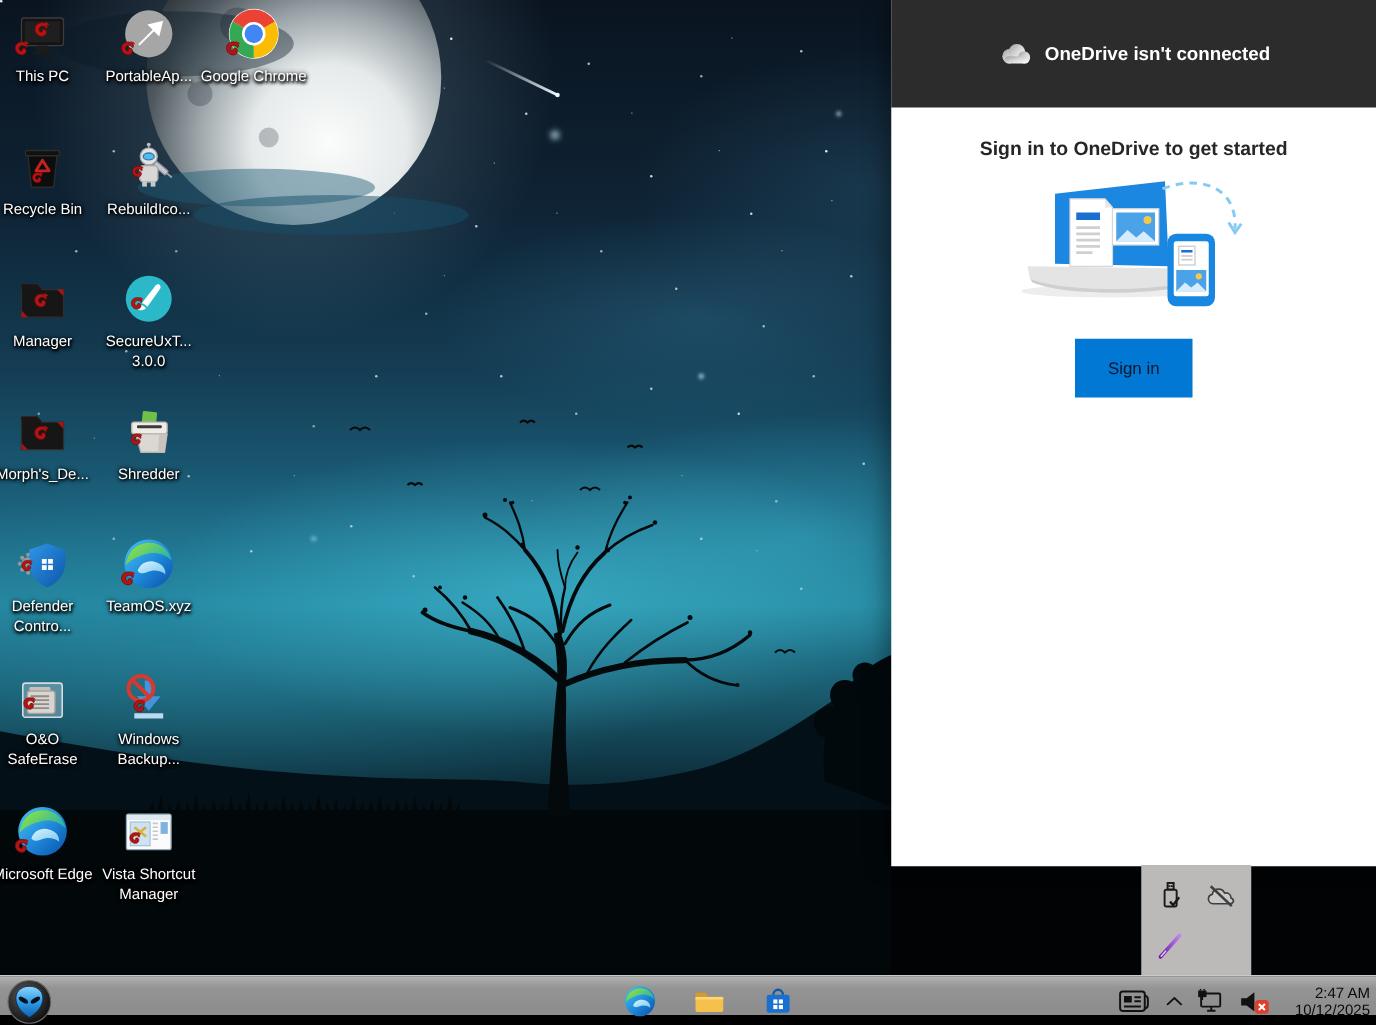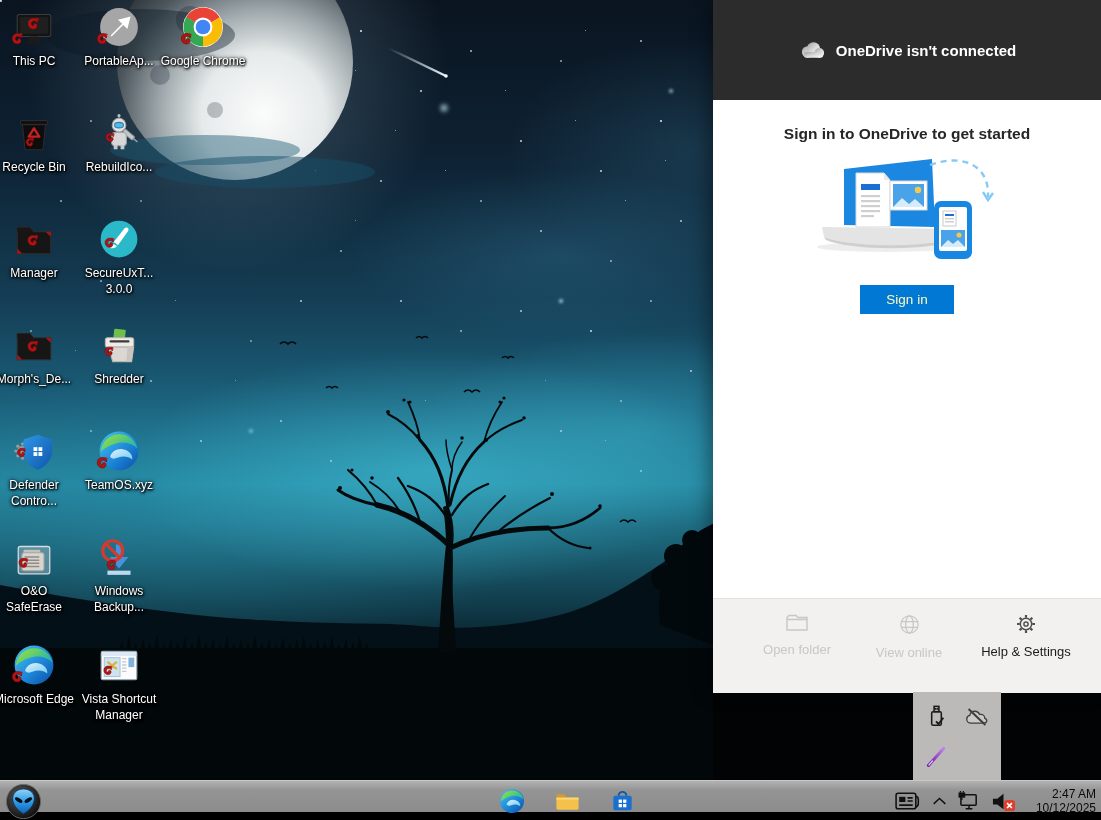--- a/index.html
+++ b/index.html
@@ -57,26 +57,26 @@
   .dicon { position:absolute; width:88px; display:flex; flex-direction:column; align-items:center; cursor:default; }
   .dicon .ig { position:relative; width:42px; height:42px; }
   .dicon .ig > svg.main { width:42px; height:42px; display:block; }
   .dicon .ig > svg.drg { position:absolute; left:-4px; bottom:-2px; width:19px; height:19px; }
   .dicon .lbl { margin-top:6px; max-width:86px; font-size:12px; line-height:1.3; color:#fff; text-align:center;
     text-shadow:1px 1px 2px #000, 0 0 4px #000, 0 1px 3px #000; }
 
   
   .od-panel { position:absolute; left:713px; top:0; width:388px; height:693px; background:#fff;
     box-shadow:-5px 0 16px rgba(0,0,0,.35); }
-  .od-header { height:100px; background:#2d2c2c; display:flex; align-items:center; justify-content:center; gap:9px; }
+  .od-header { height:86px; background:#2d2c2c; display:flex; align-items:center; justify-content:center; gap:9px; }
   .od-header .title { color:#fff; font-size:15px; font-weight:bold; }
   .od-heading { margin-top:25px; text-align:center; font-size:15.5px; font-weight:bold; color:#262626; }
   .od-illo { margin:10px auto 0; width:250px; height:110px; display:block; }
   .od-desc { margin:6px 26px 0; font-size:13px; line-height:1.45; color:#3e3e3e; }
-  .od-signin { display:block; margin:22px auto 0; padding:7px 26px; background:#0078d4; color:#fef9c3; border:none;
+  .od-signin { display:block; margin:22px auto 0; padding:16px 26px; background:#0078d4; color:#0f172a; border:none;
     font-size:13.5px; font-family:"Liberation Sans", sans-serif; cursor:pointer; }
   .od-footer { position:absolute; left:0; bottom:0; width:100%; height:95px; background:#f2f1ef; border-top:1px solid #e4e2e0; }
   .od-fitem { position:absolute; top:14px; display:flex; flex-direction:column; align-items:center; gap:9px; font-size:13px; cursor:pointer; }
   .od-fitem.disabled { color:#c9c7c4; cursor:default; }
   .od-fitem.enabled { color:#1b1b1b; }
 
   
   .tray-popup { position:absolute; left:913px; top:692px; width:88px; height:88px; background:#bcbab8; }
   .tp-btn { position:absolute; width:32px; height:32px; display:flex; align-items:center; justify-content:center; cursor:pointer; }
 
@@ -633,40 +633,20 @@
       <svg width="29" height="20" viewBox="0 0 30 20">
           <use href="#sym-cloud"></use>
         </svg>
       <span class="title">OneDrive isn't connected</span>
     </div>
     <div class="od-heading">Sign in to OneDrive to get started</div>
     <svg class="od-illo" viewBox="0 0 250 110">
         <use href="#sym-illo"></use>
       </svg>
     <button class="od-signin">Sign in</button>
-    <div class="od-footer">
-      <div class="od-fitem disabled" style="left:32px;width:104px">
-        <svg width="24" height="20" viewBox="0 0 24 20">
-            <use href="#sym-folderoutline"></use>
-          </svg>
-        <span>Open folder</span>
-      </div>
-      <div class="od-fitem disabled" style="left:146px;width:100px">
-        <svg width="23" height="23" viewBox="0 0 24 24">
-            <use href="#sym-globe"></use>
-          </svg>
-        <span>View online</span>
-      </div>
-      <div class="od-fitem enabled" style="left:252px;width:122px;color:#1b1b1b">
-        <svg width="22" height="22" viewBox="0 0 24 24" style="color:#4f4f4f">
-            <use href="#sym-gear"></use>
-          </svg>
-        <span>Help &amp; Settings</span>
-      </div>
-    </div>
   </div>
 
   <div class="tray-popup">
     <div class="tp-btn" style="left:7px;top:8px">
       <svg width="27" height="27" viewBox="0 0 28 28">
           <use href="#sym-usb"></use>
         </svg>
     </div>
     <div class="tp-btn" style="left:48px;top:8px">
       <svg width="28" height="23" viewBox="0 0 30 24">

